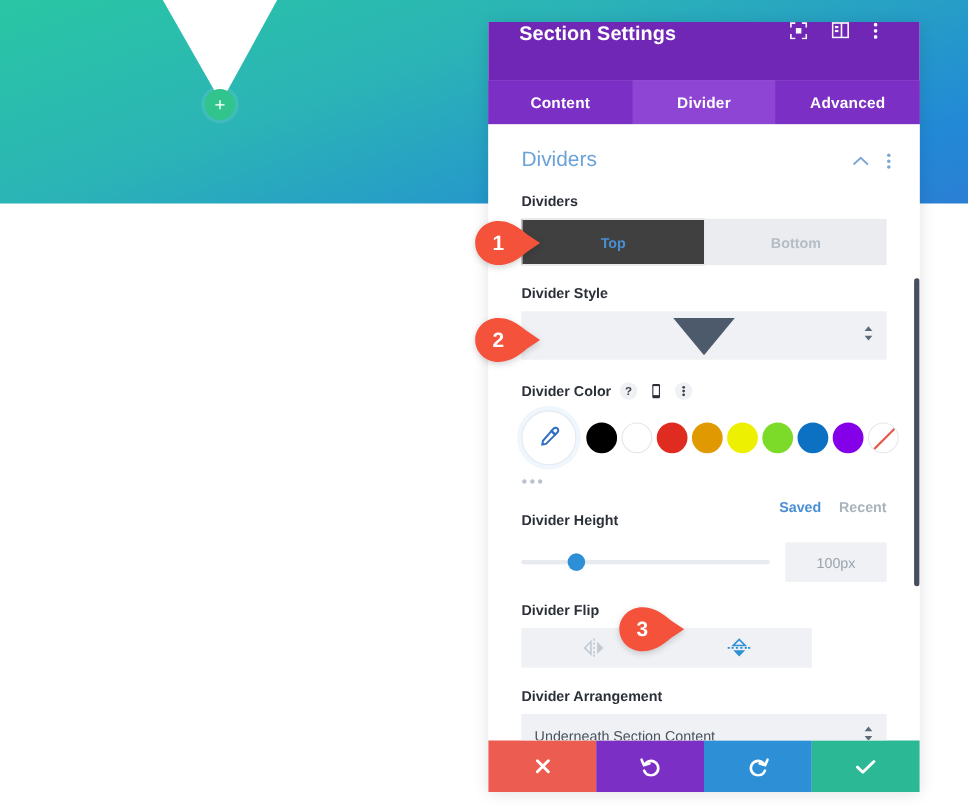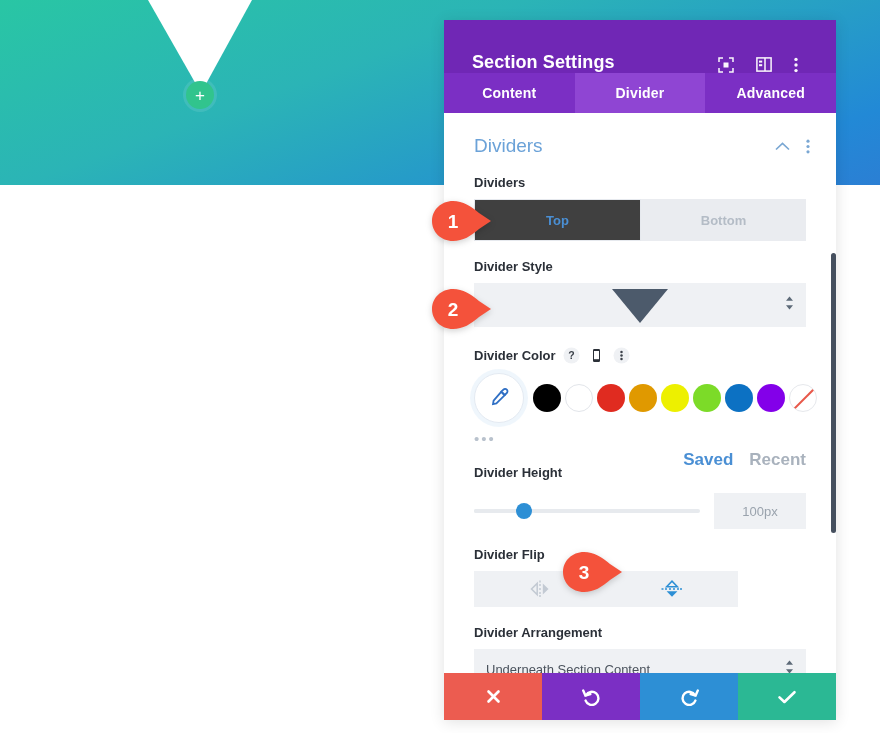--- a/index.html
+++ b/index.html
@@ -39,21 +39,21 @@
     background: #ffffff;
     display: flex; flex-direction: column;
     box-shadow: 0 2px 14px rgba(0,0,0,0.12);
     z-index: 10;
   }
 
   
   .panel-header {
     background: #6c2eb9; background: #7027b5;
     height: 53px; flex: 0 0 53px;
-    display: flex; align-items: flex-end;
+    display: flex; align-items: flex-start;
     padding: 0 26px 0 28px;
   }
   .panel-title {
     color: #ffffff; font-size: 18px; font-weight: bold;
     letter-spacing: .1px; flex: 1;
   }
   .header-icons { display: flex; align-items: center; gap: 22px; }
   .header-icon { width: 16px; height: 16px; display: block; color: #ffffff; opacity: .96; }
   .header-icon svg { display: block; }
 
@@ -151,21 +151,21 @@
   }
   .swatch.is-transparent::after {
     content: ""; position: absolute; left: -4px; top: 12px;
     width: 38px; height: 2px; background: #e8584a;
     transform: rotate(-45deg);
   }
   .palette-sub {
     display: flex; align-items: center; margin-top: 6px; height: 18px;
   }
   .dots-more { color: #b9c2cd; font-size: 15px; letter-spacing: 2px; line-height: 1; flex: 1; }
-  .palette-link { font-size: 17px; font-weight: bold; margin-left: 16px; margin-top: 44px; }
+  .palette-link { font-size: 13px; font-weight: bold; margin-left: 16px; margin-top: 44px; }
   .palette-link.active { color: #4a8fd4; }
   .palette-link.muted { color: #a9b2bd; }
 
   
   .slider-row { display: flex; align-items: center; gap: 14px; height: 44px; }
   .slider-track {
     flex: 1 1 auto; height: 4px; background: #e7eaee; border-radius: 2px;
     position: relative;
   }
   .slider-fill {

